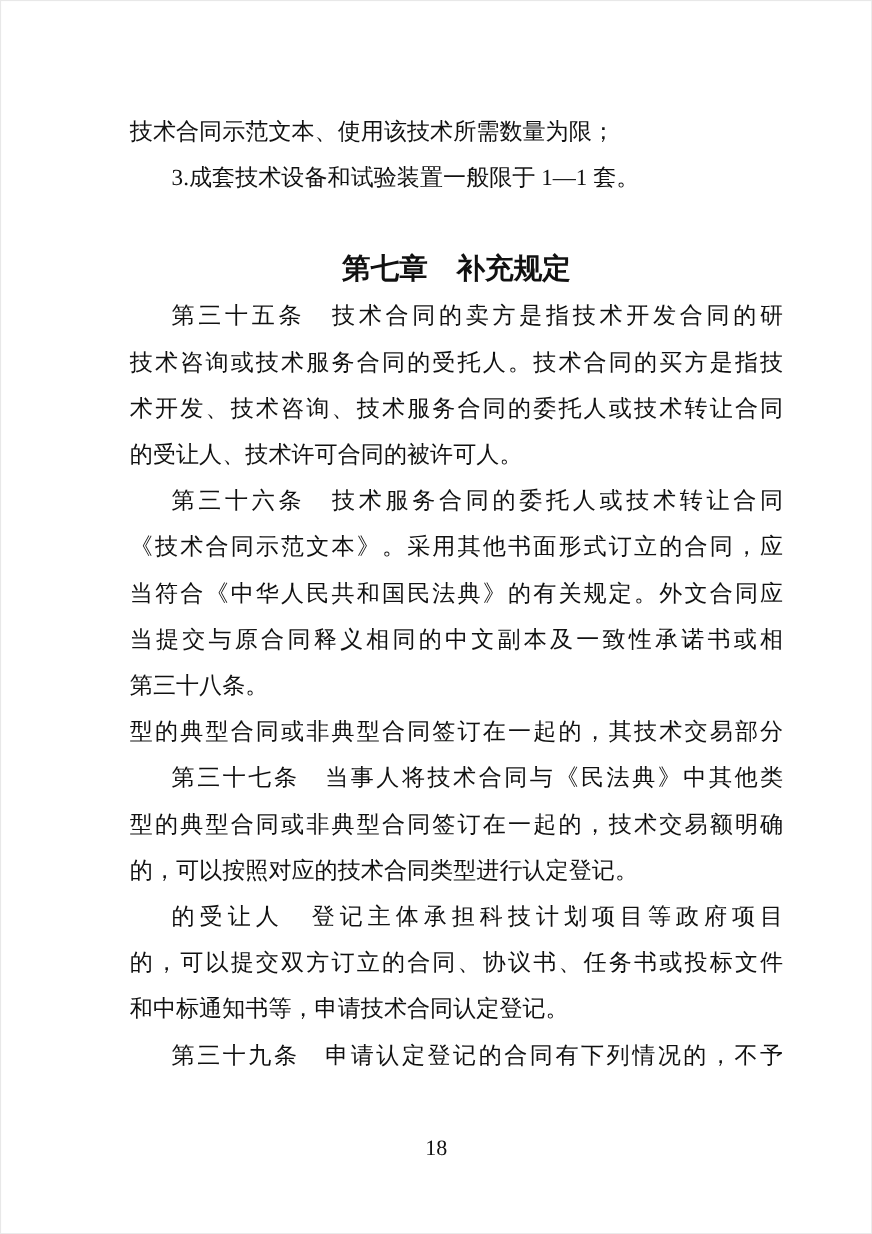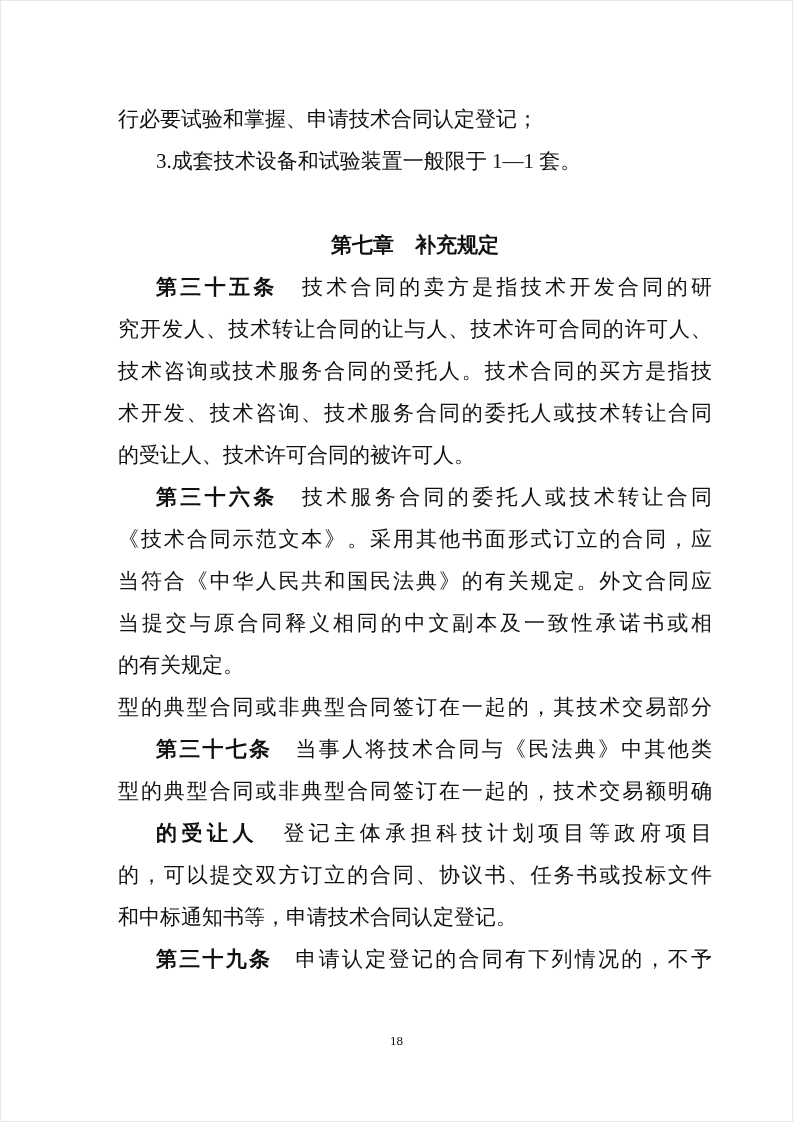--- a/index.html
+++ b/index.html
@@ -34,77 +34,77 @@
   .line.justify {
     text-align: justify;
     text-align-last: justify;
     text-justify: inter-character;
   }
   .line.indent {
     text-indent: 38px;
   }
   .line.heading {
     font-weight: bold;
-    font-size: 21px;
+    font-size: 26px;
     text-align: center;
     text-indent: 0;
   }
   .bold-part {
-    font-weight: bold;
+    font-weight: normal;
   }
   .page-footer {
     position: absolute;
     left: 0;
     right: 0;
     top: 1032px;
     text-align: center;
-    font-size: 13px;
+    font-size: 20px;
     color: #111111;
   }
 </style>
 </head>
 <body>
 
 <div class="page">
   <div class="content">
 
-    <div class="line"><span>行必要试验和掌握、申请技术合同认定登记；</span></div>
+    <div class="line"><span>技术合同示范文本、使用该技术所需数量为限；</span></div>
 
     <div class="line indent"><span>3.成套技术设备和试验装置一般限于 1—1 套。</span></div>
 
     <div class="line"></div>
 
     <div class="line heading"><span>第七章　补充规定</span></div>
 
     <div class="line indent justify"><span class="bold-part">第三十五条</span><span>　技术合同的卖方是指技术开发合同的研</span></div>
 
-    <div class="line justify"><span>究开发人、技术转让合同的让与人、技术许可合同的许可人、</span></div>
 
     <div class="line justify"><span>技术咨询或技术服务合同的受托人。技术合同的买方是指技</span></div>
 
     <div class="line justify"><span>术开发、技术咨询、技术服务合同的委托人或技术转让合同</span></div>
 
     <div class="line"><span>的受让人、技术许可合同的被许可人。</span></div>
 
     <div class="line indent justify"><span class="bold-part">第三十六条</span><span>　技术服务合同的委托人或技术转让合同</span></div>
 
     <div class="line justify"><span>《技术合同示范文本》。采用其他书面形式订立的合同，应</span></div>
 
     <div class="line justify"><span>当符合《中华人民共和国民法典》的有关规定。外文合同应</span></div>
 
     <div class="line justify"><span>当提交与原合同释义相同的中文副本及一致性承诺书或相</span></div>
 
-    <div class="line"><span>的有关规定。</span></div>
+    <div class="line"><span>第三十八条。</span></div>
 
     <div class="line justify"><span>型的典型合同或非典型合同签订在一起的，其技术交易部分</span></div>
 
     <div class="line indent justify"><span class="bold-part">第三十七条</span><span>　当事人将技术合同与《民法典》中其他类</span></div>
 
     <div class="line justify"><span>型的典型合同或非典型合同签订在一起的，技术交易额明确</span></div>
 
+    <div class="line"><span>的，可以按照对应的技术合同类型进行认定登记。</span></div>
 
     <div class="line indent justify"><span class="bold-part">的受让人</span><span>　登记主体承担科技计划项目等政府项目</span></div>
 
     <div class="line justify"><span>的，可以提交双方订立的合同、协议书、任务书或投标文件</span></div>
 
     <div class="line"><span>和中标通知书等，申请技术合同认定登记。</span></div>
 
     <div class="line indent justify"><span class="bold-part">第三十九条</span><span>　申请认定登记的合同有下列情况的，不予</span></div>
 
   </div>

